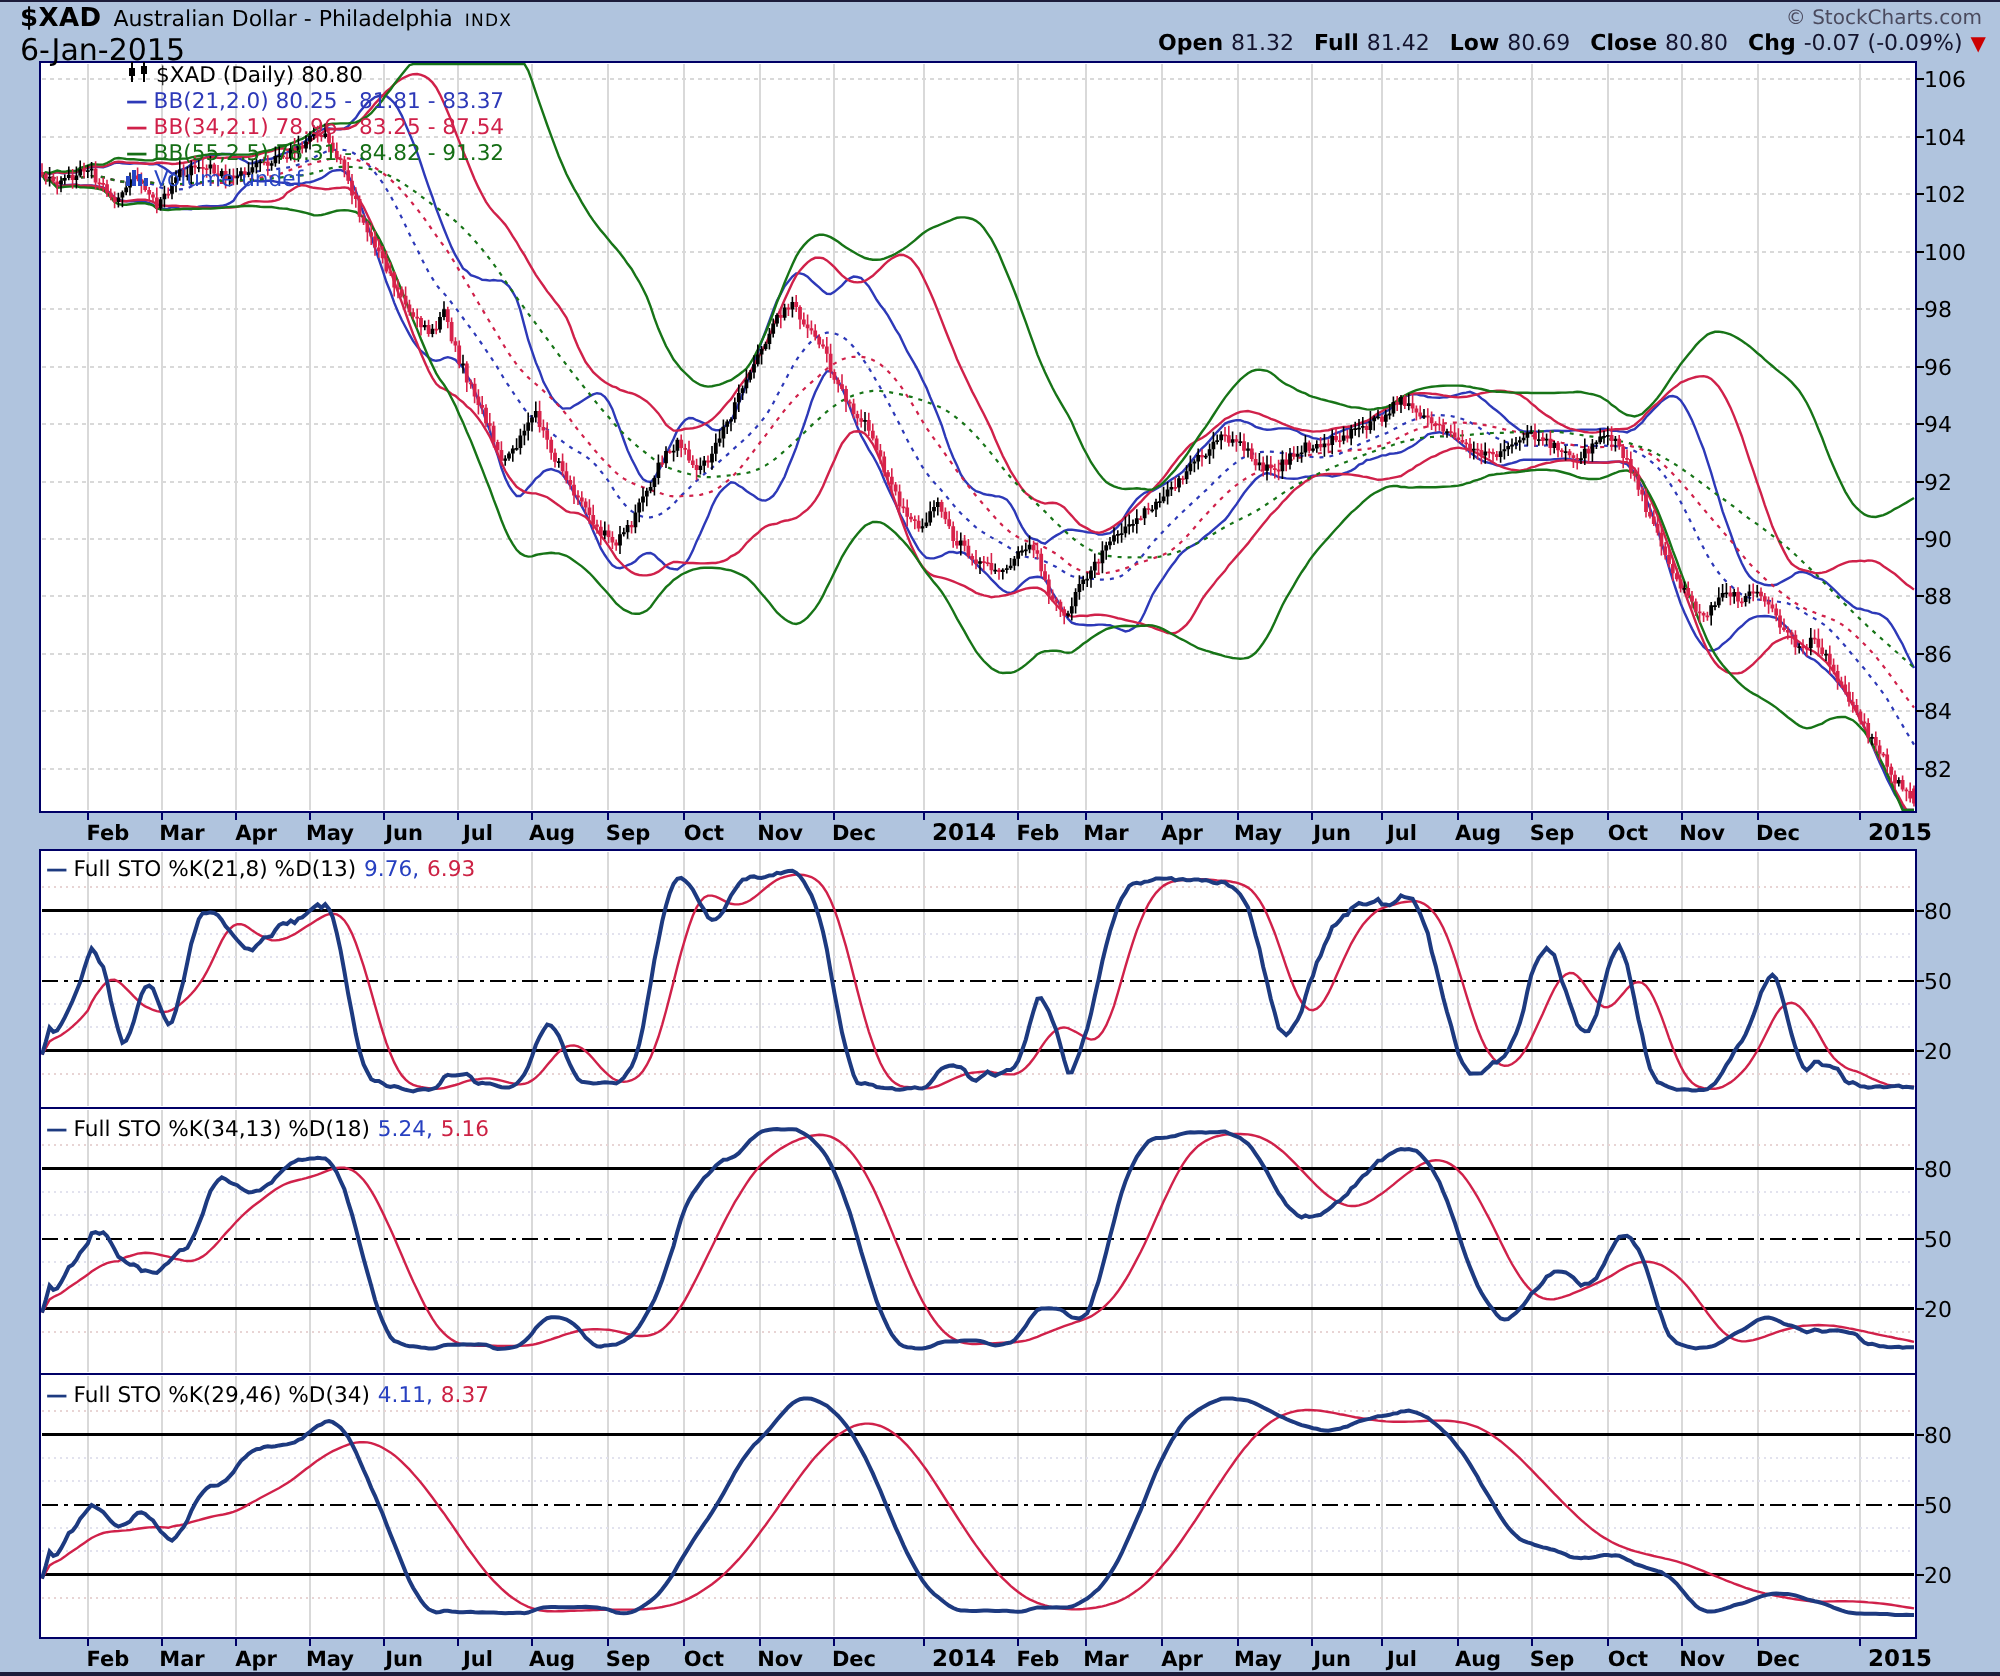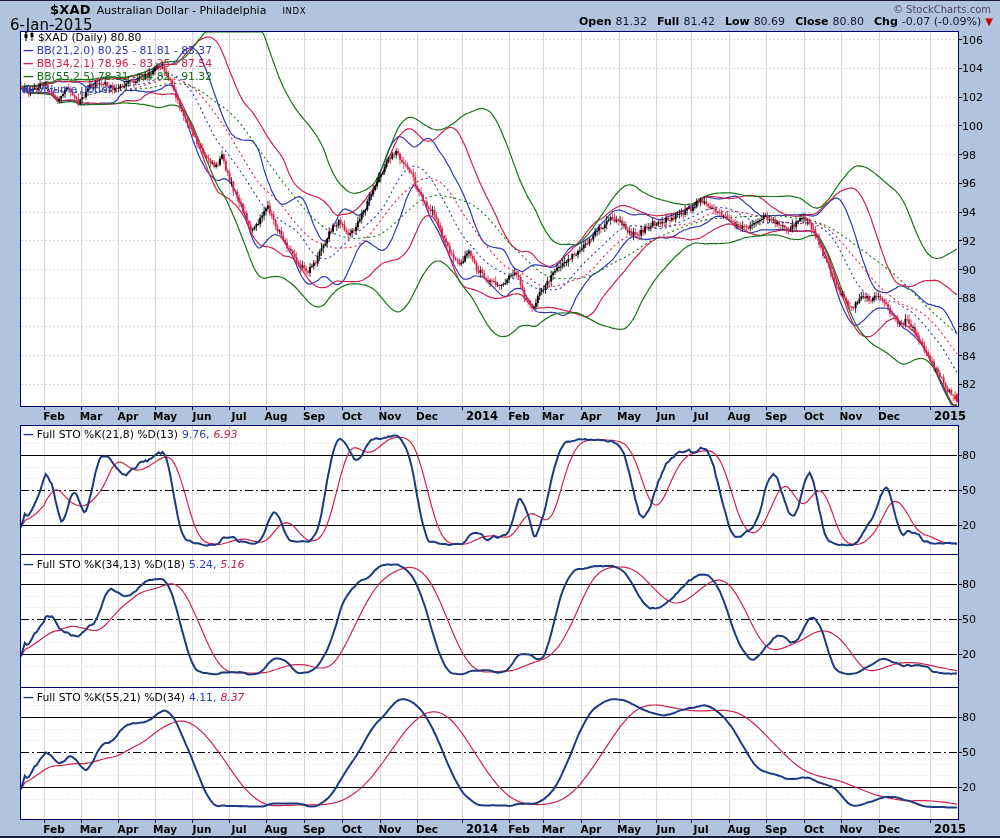--- a/index.html
+++ b/index.html
@@ -6,45 +6,45 @@
   .screen{
     position:relative;width:1000px;height:838px;box-sizing:border-box;
     background:#b0c4de;overflow:hidden;color:#000;
     border-top:1px solid #1c1c3a;border-bottom:2px solid #1c1c3a;
     font-family:"DejaVu Sans","Liberation Sans",sans-serif;
   }
   #chart-svg{position:absolute;left:0;top:0;z-index:1;}
   #chart-svg text{font-family:"DejaVu Sans","Liberation Sans",sans-serif;}
 
   .hdr-row1{position:absolute;left:10px;top:1px;height:14px;display:flex;align-items:baseline;z-index:3;white-space:nowrap;}
-  .sym{font-size:13px;font-weight:bold;letter-spacing:.2px;margin-left:40px;}
+  .sym{font-size:13px;font-weight:bold;letter-spacing:.2px;}
   .name{font-size:11px;margin-left:6px;}
-  .exch{font-size:8.5px;margin-left:16px;letter-spacing:.6px;}
+  .exch{font-size:8.5px;margin-left:6px;letter-spacing:.6px;}
   .copyright{position:absolute;right:9px;top:3px;font-size:10px;color:#4a4a5e;z-index:3;white-space:nowrap;}
   .date-lbl{position:absolute;left:10px;top:15px;font-size:15px;z-index:3;}
   .quote{position:absolute;right:7px;top:14px;font-size:11px;z-index:3;white-space:nowrap;}
   .q-label{font-weight:bold;margin-left:10px;text-align:right;}
   .q-value{margin-left:4px;color:#14142e;}
   .arrow-down{color:#cc0000;font-size:10px;margin-left:4px;}
 
   .main-legend{position:absolute;left:23px;top:31px;z-index:3;font-size:10.8px;line-height:12.9px;white-space:nowrap;}
-  .lg-line{height:12.9px;display:flex;align-items:flex-end;}
+  .lg-line{height:12.9px;display:flex;align-items:flex-end;margin-left:40px;}
   .lg-sw{font-weight:bold;margin-right:3px;}
   .c-price{color:#000;}
   .c-bb21{color:#2d39b8;}
   .c-bb34{color:#d0214a;}
   .c-bb55{color:#156e15;}
   .c-vol{color:#2746c4;}
   .mini-icon{margin-right:3px;display:inline-block;}
 
   .sto-legend{position:absolute;left:23px;z-index:3;font-size:10.8px;white-space:nowrap;display:flex;align-items:center;}
   .sto-1{top:427px;} .sto-2{top:557px;} .sto-3{top:690px;}
   .sto-dash{color:#1d3a80;font-weight:bold;margin-right:3px;}
   .k-val{color:#2740c0;margin-left:4px;}
-  .d-val{color:#cc2244;margin-left:4px;font-style:italic;}
+  .d-val{color:#cc2244;margin-left:4px;}
 </style>
 </head>
 <body>
 
 <div class="screen">
 
   <svg id="chart-svg" width="1000" height="838">
       <g>
         <rect x="20" y="30" width="938" height="375" fill="#ffffff"></rect>
         <rect x="20" y="424" width="938" height="129" fill="#ffffff"></rect>
@@ -418,18 +418,18 @@
     <span class="d-val">6.93</span>
   </div>
   <div class="sto-legend sto-2">
     <span class="sto-dash">—</span>
     <span>Full STO %K(34,13) %D(18)</span>
     <span class="k-val">5.24,</span>
     <span class="d-val">5.16</span>
   </div>
   <div class="sto-legend sto-3">
     <span class="sto-dash">—</span>
-    <span>Full STO %K(55,21) %D(34)</span>
+    <span>Full STO %K(29,46) %D(34)</span>
     <span class="k-val">4.11,</span>
     <span class="d-val">8.37</span>
   </div>
 
 </div>
 
 </body></html>

